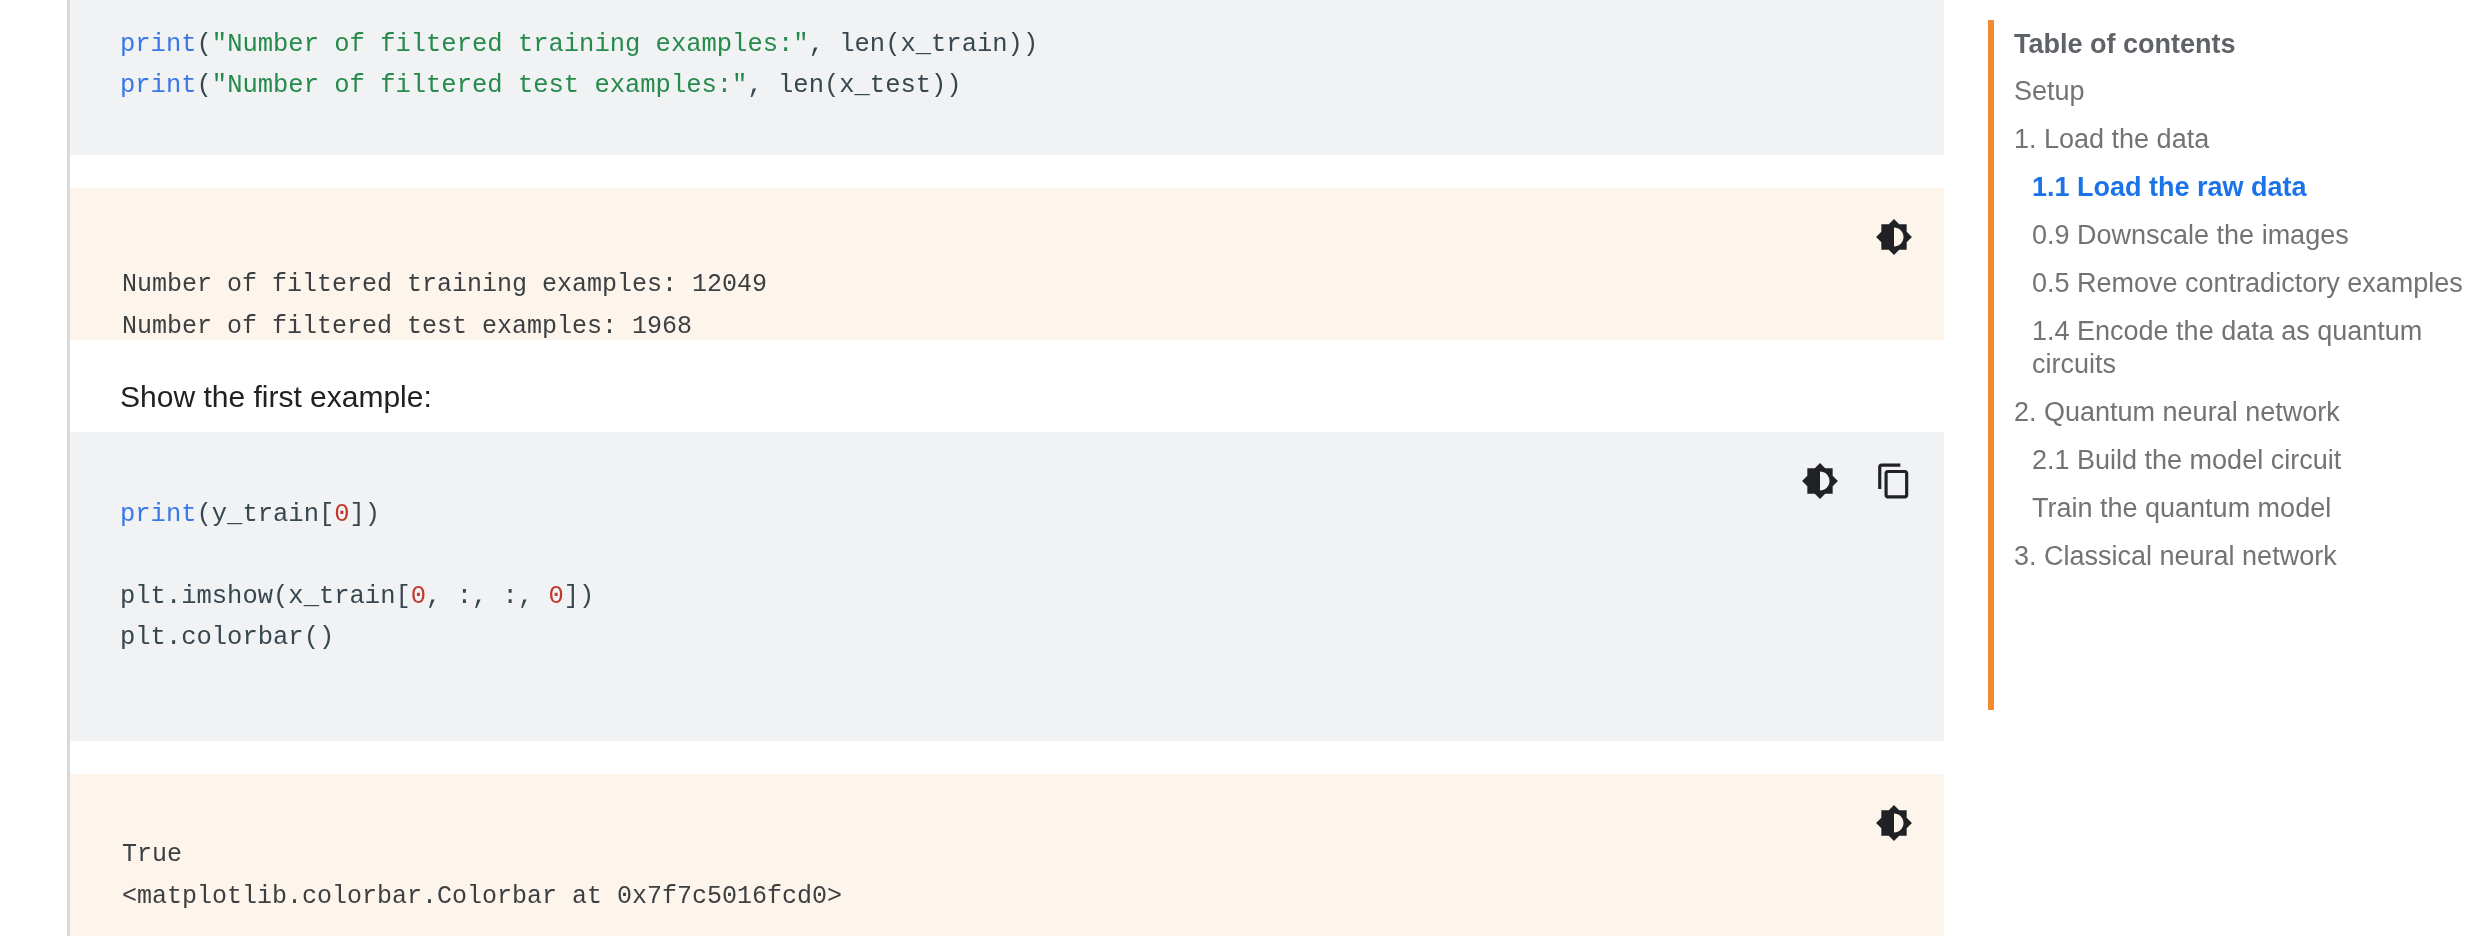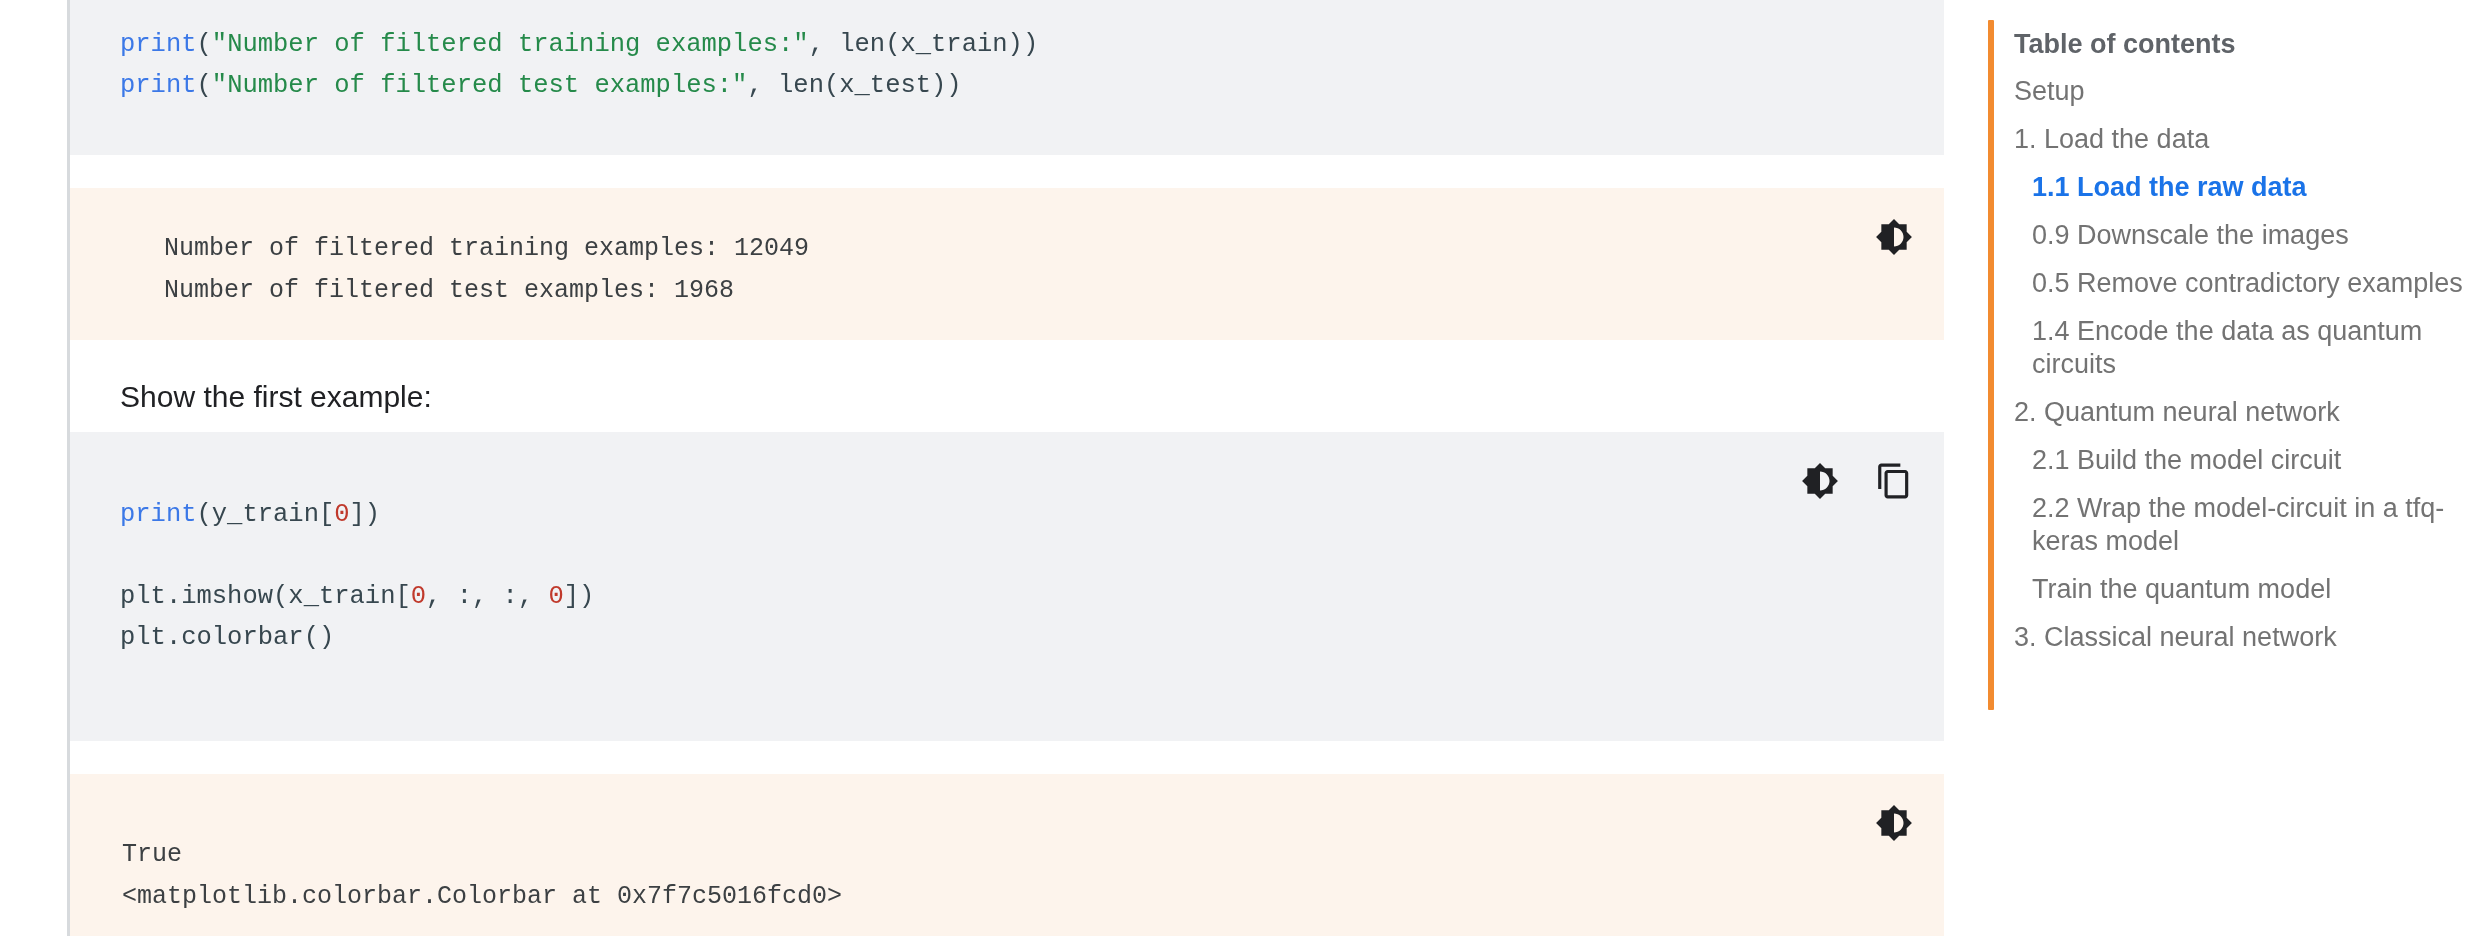--- a/index.html
+++ b/index.html
@@ -192,21 +192,21 @@
         </div>
         <div class="cell cell-spacer" style="height: 33px;"></div>
         <div class="cell cell-output" style="height: 152px;">
           <div class="cell-tools">
             <div class="tool-btn">
               <svg width="38" height="38" viewBox="0 0 24 24" aria-hidden="true">
                 <path fill="#202124" d="M20 15.31L23.31 12 20 8.69V4h-4.69L12 .69 8.69 4H4v4.69L.69 12 4 15.31V20h4.69L12 23.31 15.31 20H20v-4.69zM12 18V6c3.31 0 6 2.69 6 6s-2.69 6-6 6z"></path>
               </svg>
             </div>
           </div>
-          <pre class="output-text" style="padding-top: 40px; margin-left: 42px;">Number of filtered training examples: 12049
+          <pre class="output-text" style="padding-top: 76px;">Number of filtered training examples: 12049
 Number of filtered test examples: 1968</pre>
         </div>
         <div class="cell cell-spacer" style="height: 1px;"></div>
         <div class="cell cell-markdown" style="height: 91px;">
           <p class="md-text">Show the first example:</p>
         </div>
         <div class="cell cell-code" style="height: 309px;">
           <div class="cell-tools">
             <div class="tool-btn">
               <svg width="38" height="38" viewBox="0 0 24 24" aria-hidden="true">
@@ -245,20 +245,19 @@
       <div class="toc-title">Table of contents</div>
       <div id="toc-items-root">
           <div class="toc-item lvl1">Setup</div>
           <div class="toc-item lvl1">1. Load the data</div>
           <div class="toc-item lvl2 active">1.1 Load the raw data</div>
           <div class="toc-item lvl2">0.9 Downscale the images</div>
           <div class="toc-item lvl2">0.5 Remove contradictory examples</div>
           <div class="toc-item lvl2">1.4 Encode the data as quantum circuits</div>
           <div class="toc-item lvl1">2. Quantum neural network</div>
           <div class="toc-item lvl2">2.1 Build the model circuit</div>
-          <div class="toc-item lvl2">2.2 Wrap the model-circuit in a tfq-keras model</div>
           <div class="toc-item lvl2">Train the quantum model</div>
           <div class="toc-item lvl1">3. Classical neural network</div>
         </div>
     </div>
   </div>
 
 </div>
 
 </body></html>

